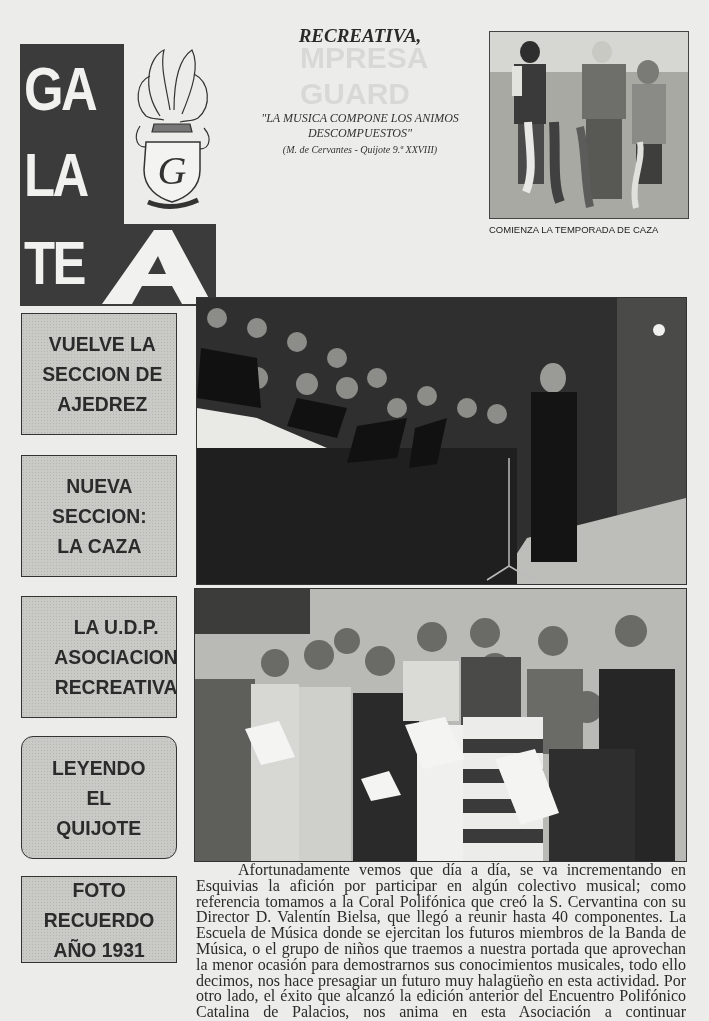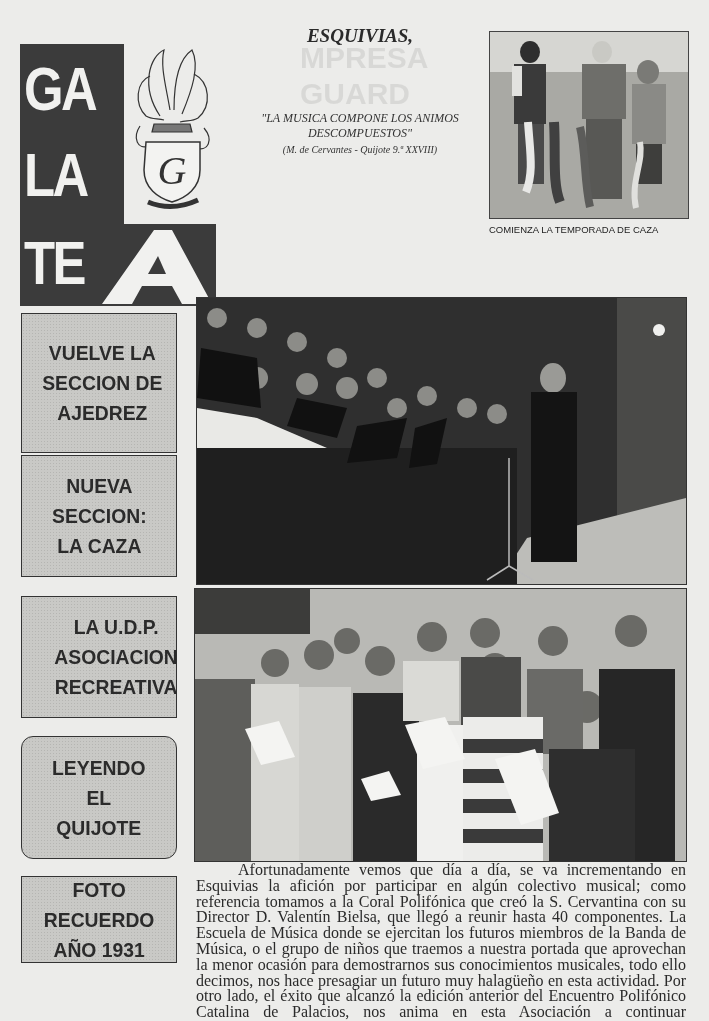--- a/index.html
+++ b/index.html
@@ -70,21 +70,21 @@
     border: 1.5px solid #333;
     background-color: #c9c9c6;
     background-image: radial-gradient(#b5b5b2 0.8px, transparent 0.9px);
     background-size: 3px 3px;
     display: flex; align-items: center; justify-content: center; text-align: center;
     font-family: "Liberation Sans", sans-serif; font-weight: bold;
     font-size: 21px; line-height: 30px; color: #2b2b2b;
     box-sizing: border-box;
   }
   .side-box span { white-space: pre-line; display: block; transform: scaleX(0.92); }
-  .box-1 { top: 313px; height: 140px; padding-left: 6px; }
+  .box-1 { top: 313px; height: 122px; padding-left: 6px; }
   .box-2 { top: 455px; height: 122px; }
   .box-3 { top: 596px; height: 122px; padding-left: 34px; }
   .box-4 { top: 736px; height: 123px; border-radius: 12px; }
   .box-5 { top: 876px; height: 87px; }
   
   .photo-choir {
     position: absolute; left: 196px; top: 297px; width: 489px; height: 286px;
     border: 1px solid #333; background: #3a3a3a; overflow: hidden;
   }
   .photo-children {
@@ -123,21 +123,21 @@
       <path d="M74,82 C84,94 78,106 66,102"></path>
       <path d="M24,78 L60,78 L62,86 L22,86 Z" fill="#777"></path>
     </g>
     <path d="M16,96 L70,96 L70,124 C70,142 56,152 42,156 C28,152 14,142 14,124 Z" fill="#f3f3f1" stroke="#333" stroke-width="1.5"></path>
     <text x="42" y="138" text-anchor="middle" font-family="Liberation Serif, serif" font-size="40" font-style="italic" fill="#333">G</text>
     <path d="M18,156 Q42,166 68,154" fill="none" stroke="#333" stroke-width="5"></path>
   </svg>
 </div>
 
 <div class="header-block">
-  <div class="header-title">ESQUIVIAS,</div>
+  <div class="header-title">RECREATIVA,</div>
   <div class="header-quote">"LA MUSICA COMPONE LOS ANIMOS</div>
   <div class="header-quote" style="margin-top:0">DESCOMPUESTOS"</div>
   <div class="header-cite">(M. de Cervantes - Quijote 9.ª XXVIII)</div>
 </div>
 
 <div class="photo-hunt">
   <svg width="198" height="186" viewBox="0 0 198 186">
     <rect x="0" y="0" width="198" height="40" fill="#d6d6d2"></rect>
     <rect x="0" y="40" width="198" height="146" fill="#a9a9a4"></rect>
     <ellipse cx="40" cy="20" rx="10" ry="11" fill="#2e2e2e"></ellipse>

